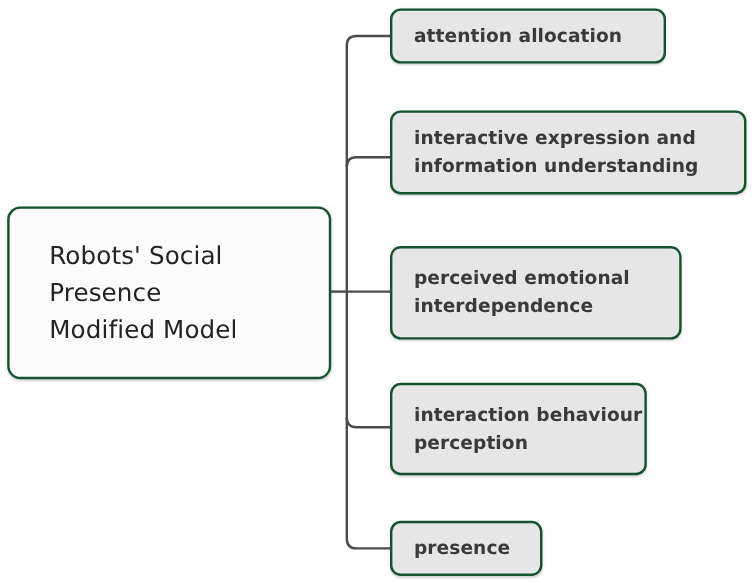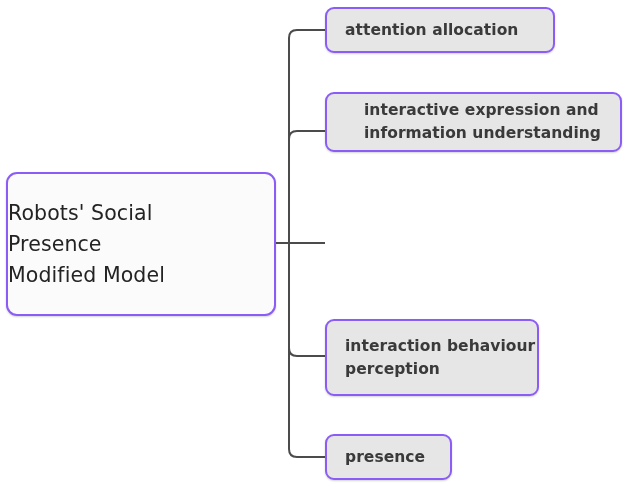--- a/index.html
+++ b/index.html
@@ -19,29 +19,30 @@
     position: absolute;
     left: 0;
     top: 0;
     width: 628px;
     height: 487px;
     pointer-events: none;
   }
   .node {
     position: absolute;
     box-sizing: border-box;
-    border: 2px solid #8b5cf6;
+    border: 2px solid #14532d;
     border-radius: 9px;
     display: flex;
     align-items: center;
     box-shadow: 0 1px 2px rgba(0,0,0,0.18);
   }
   .node-root {
     background: #fbfbfb;
     border-radius: 11px;
+    padding-left: 33px;
   }
   .node-child {
     background: #e6e6e6;
     padding-left: 18px;
   }
   .node-label {
     color: #2b2b2b;
     white-space: pre-line;
   }
   .root-label {
@@ -84,25 +85,29 @@
   <div class="node node-root" style="left:6px; top:172px; width:270px; height:144px;">
     <span class="node-label root-label">Robots' Social
 Presence
 Modified  Model</span>
   </div>
 
   <div class="node node-child" style="left:325px; top:7px; width:230px; height:46px;">
     <span class="node-label child-label">attention allocation</span>
   </div>
 
-  <div class="node node-child" style="left:325px; top:92px; width:297px; height:60px;justify-content:center;">
+  <div class="node node-child" style="left:325px; top:92px; width:297px; height:70px;">
     <span class="node-label child-label">interactive expression and
 information understanding</span>
   </div>
 
+  <div class="node node-child" style="left:325px; top:205px; width:243px; height:78px;">
+    <span class="node-label child-label">perceived emotional
+interdependence</span>
+  </div>
 
   <div class="node node-child" style="left:325px; top:319px; width:214px; height:77px;">
     <span class="node-label child-label">interaction behaviour
 perception</span>
   </div>
 
   <div class="node node-child" style="left:325px; top:434px; width:127px; height:46px;">
     <span class="node-label child-label">presence</span>
   </div>
 

